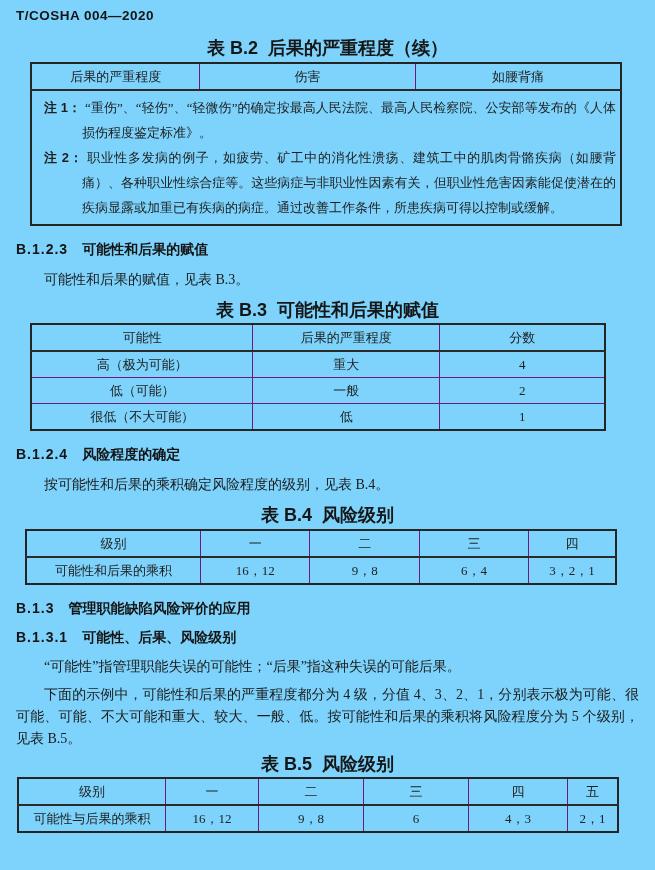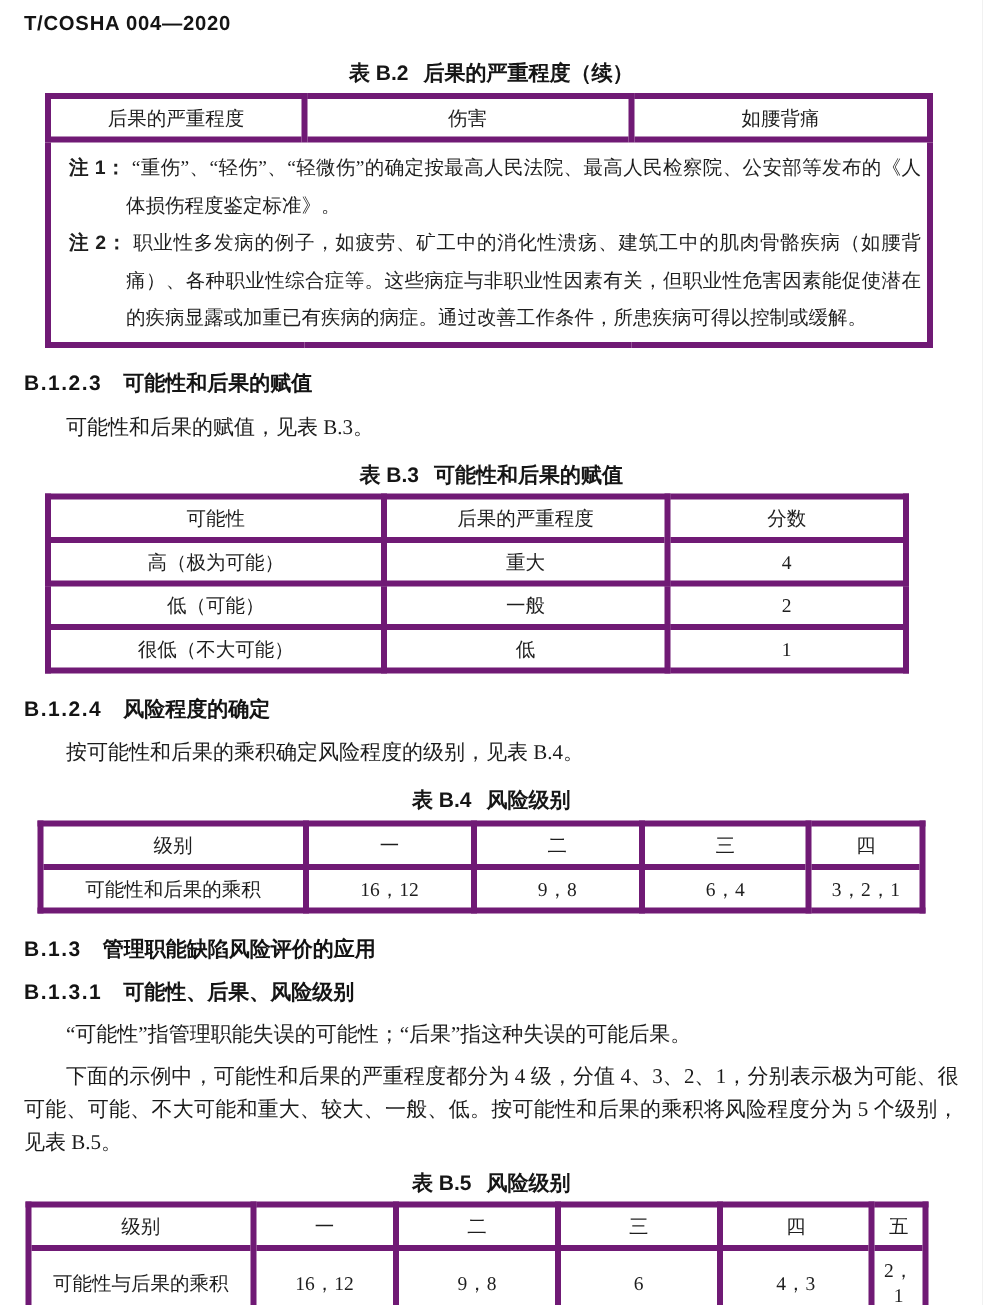--- a/index.html
+++ b/index.html
@@ -1,53 +1,53 @@
 <!DOCTYPE html>
 <html><head>
 <meta charset="utf-8">
 <style>
   html,body{margin:0;padding:0;background:#e8e8e8;}
   .page{
     position:relative;
     width:655px;height:870px;
     margin:0 auto;
-    background:#ffffff;
+    background:#7dd3fc;
     box-sizing:border-box;
     padding:8px 16px 0 16px;
     font-family:"Liberation Serif", serif;
     color:#1b1b1b;
     overflow:hidden;
   }
   .doc-code{
     font-family:"Liberation Sans", sans-serif;
     font-weight:bold;
     font-size:13.5px;
     letter-spacing:0.5px;
     color:#141414;
   }
   .tbl-caption{
     text-align:center;
     font-family:"Liberation Sans", sans-serif;
     font-weight:bold;
-    font-size:14px;
+    font-size:18px;
     color:#161616;
     line-height:20px;
   }
   .cap-num{margin-right:10px;}
   .cap-b2{margin-top:15px;}
   .cap-b3{margin-top:9px;}
   .cap-b4{margin-top:9px;}
   .cap-b5{margin-top:4px;}
   table.tbl{
     border-collapse:collapse;
     border:2px solid #242424;
     table-layout:fixed;
   }
   table.tbl th, table.tbl td{
-    border:4px solid #701a75;
+    border:1px solid #701a75;
     font-weight:normal;
     font-size:13px;
     text-align:center;
     padding:4px 4px;
     line-height:17px;
     color:#1e1e1e;
   }
   table.tbl tr.head th{border-bottom:2px solid #2a2a2a;}
   .tbl-b2{margin:4px 0 0 14px;width:592px;}
   .tbl-b3{margin:3px 0 14px 14px;width:576px;}

